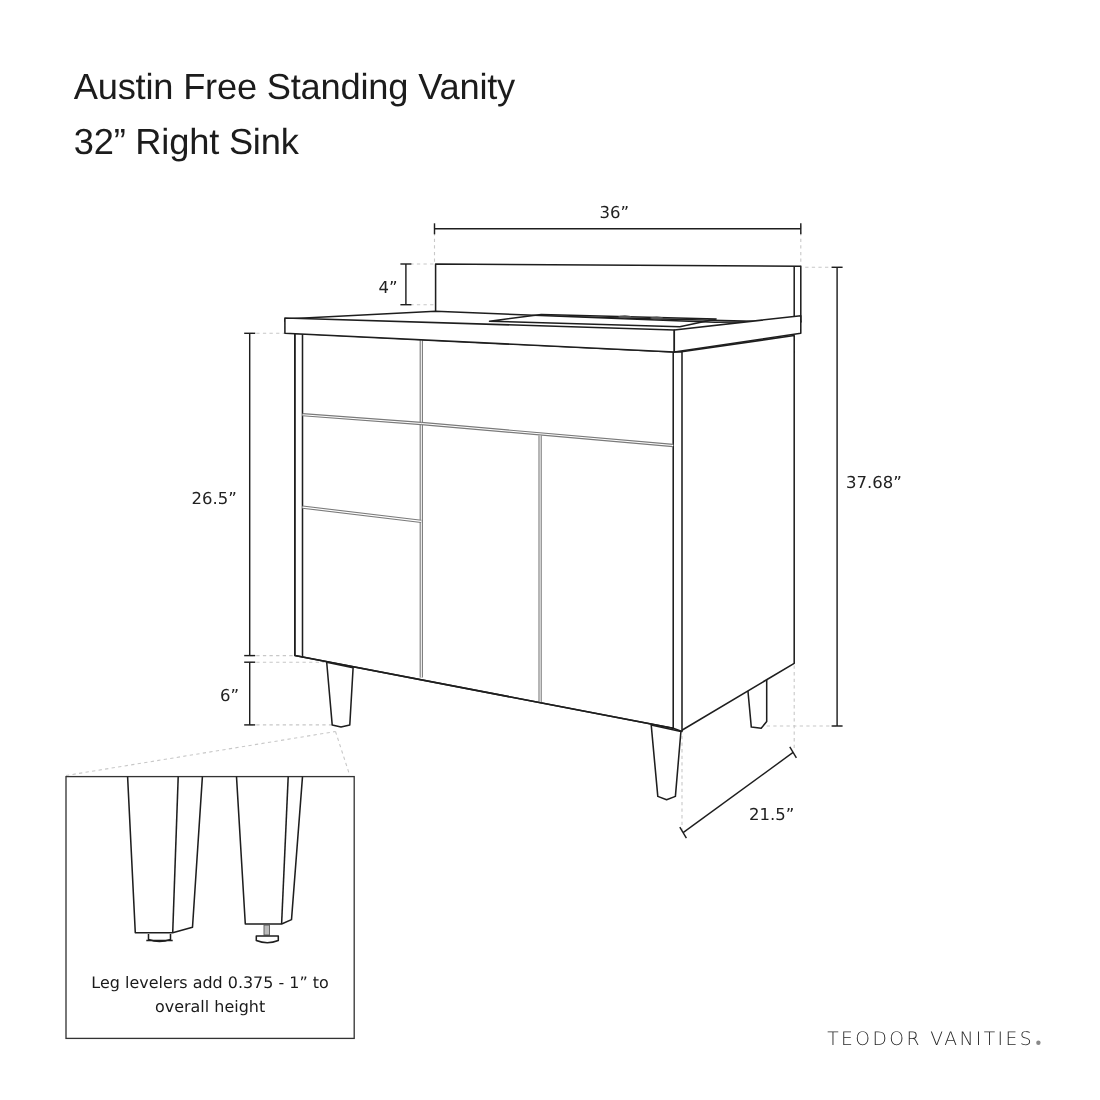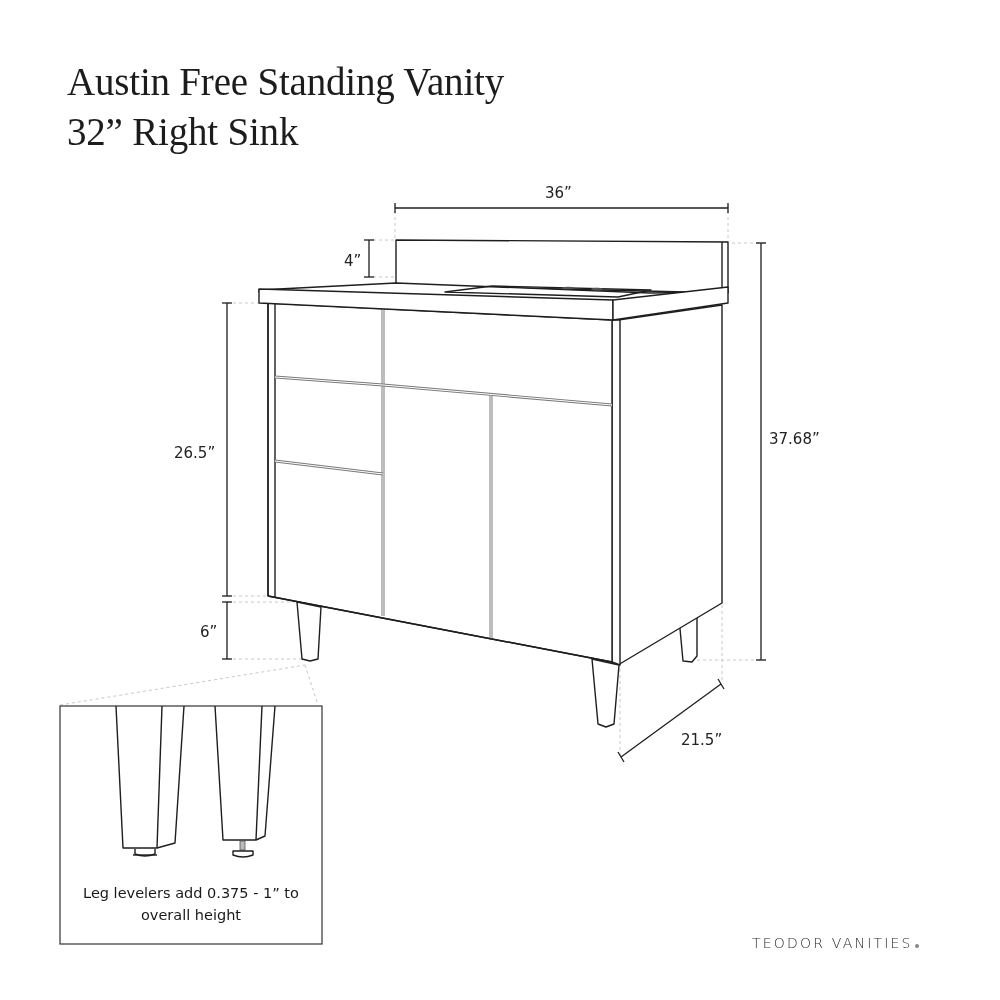--- a/index.html
+++ b/index.html
@@ -1,25 +1,25 @@
 <!DOCTYPE html>
 <html><head>
   <meta charset="utf-8">
   <style>
     html, body { margin: 0; padding: 0; background: #ffffff; }
     body { width: 1000px; height: 1000px; position: relative; overflow: hidden;
            font-family: "Liberation Sans", "DejaVu Sans", sans-serif; color: #1a1a1a; }
-    .title { position: absolute; left: 67px; font-size: 39px; line-height: 1; color: #1c1c1c;
-             font-family: Liberation Serif, serif; font-weight: 300; letter-spacing: -0.2px; }
+    .title { position: absolute; left: 67px; font-size: 33px; line-height: 1; color: #1c1c1c;
+             font-family: Liberation Sans, sans-serif; font-weight: 300; letter-spacing: -0.2px; }
     #title1 { top: 62px; }
     #title2 { top: 112px; }
     svg.drawing { position: absolute; left: 0; top: 0; width: 1000px; height: 1000px; }
     .dim { font-family: "DejaVu Sans", sans-serif; font-size: 15px; fill: #222; }
     .caption { font-family: "DejaVu Sans", sans-serif; font-size: 14.5px; fill: #1a1a1a; }
-    .brand { position: absolute; left: 752px; top: 935px; font-size: 14px; letter-spacing: 2.2px;
+    .brand { position: absolute; left: 752px; top: 935px; font-size: 17px; letter-spacing: 2.2px;
              color: #2a2a2a; font-family: "DejaVu Sans", sans-serif; font-weight: 300; }
     .brand-dot { display: inline-block; width: 4px; height: 4px; background: #888; border-radius: 50%;
                  margin-left: 2px; vertical-align: baseline; }
     .ln { stroke: #1e1e1e; stroke-width: 1.4; fill: none; stroke-linejoin: round; }
     .lnf { stroke: #1e1e1e; stroke-width: 1.4; fill: #ffffff; stroke-linejoin: round; }
     .gap { stroke: #7a7a7a; stroke-width: 3; fill: none; }
     .gapi { stroke: #ffffff; stroke-width: 1; fill: none; }
     .dash { stroke: #c8c8c8; stroke-width: 1; stroke-dasharray: 3 3; fill: none; }
     .dimln { stroke: #1e1e1e; stroke-width: 1.3; fill: none; }
   </style>

